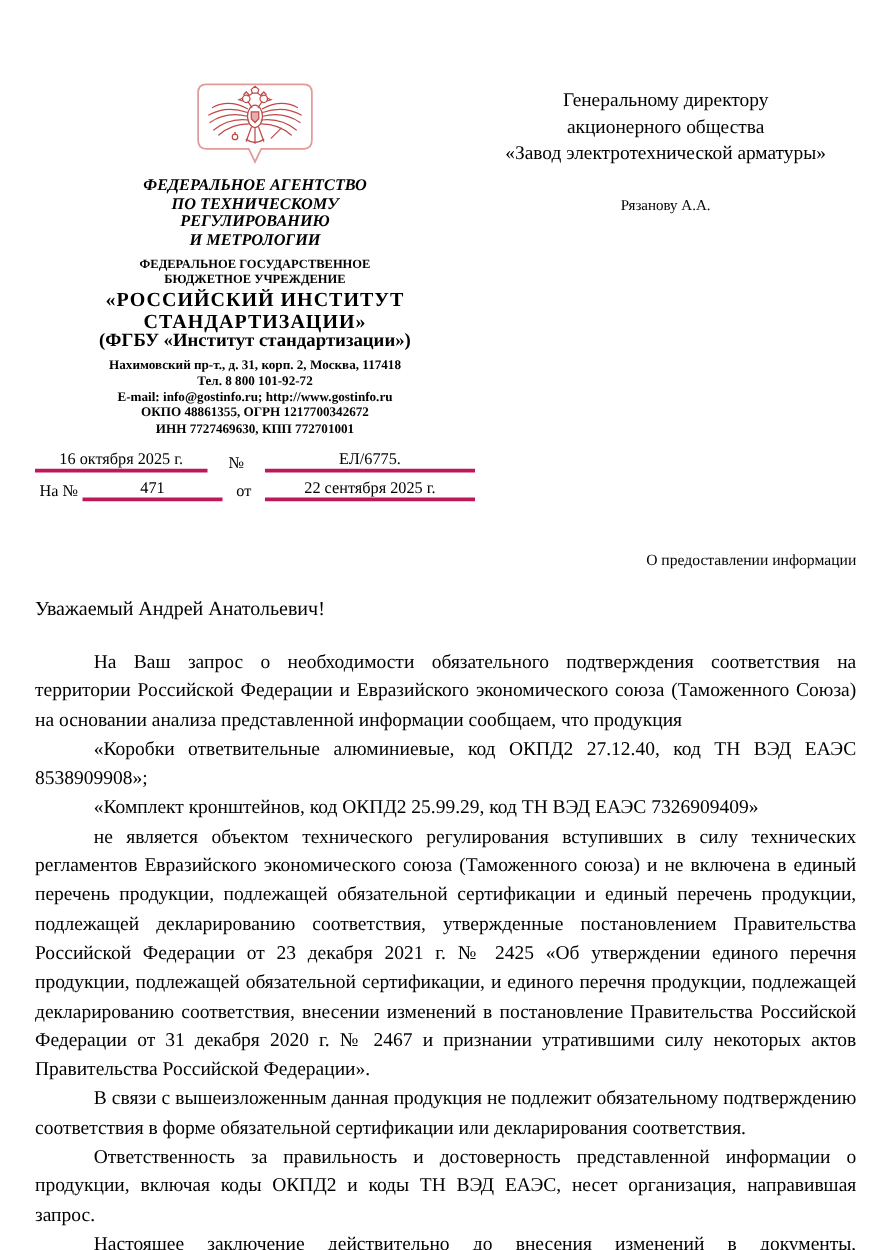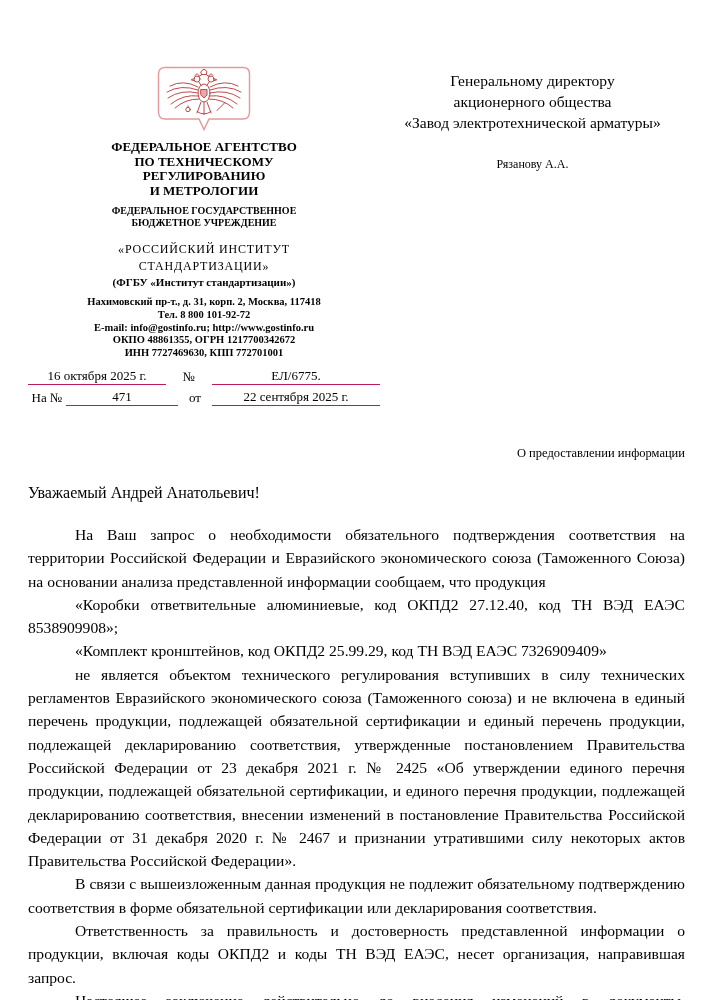--- a/index.html
+++ b/index.html
@@ -16,39 +16,39 @@
   }
   .header { display: flex; }
   .header-left { width: 352px; text-align: center; flex-shrink: 0; }
   .header-right { flex: 1; text-align: center; padding-top: 4px; }
 
   .emblem { display: inline-block; }
   .emblem svg { width: 94px; height: 66px; display: block; }
 
   .agency {
     font-weight: bold; font-size: 13px; line-height: 14.5px;
-    white-space: pre-line; margin-top: 4px;
+    white-space: pre-line; margin-top: 4px; font-style: italic;
   }
   .org-type {
     font-weight: bold; font-size: 10px; line-height: 11.5px;
     white-space: pre-line; margin-top: 7px;
   }
   .inst-name {
-    font-weight: normal; font-size: 12px; line-height: 17px;
-    letter-spacing: 0.8px; white-space: pre-line; margin-top: 13px;
+    font-weight: bold; font-size: 16px; line-height: 17px;
+    letter-spacing: 0.8px; white-space: pre-line; margin-top: 3px;
   }
-  .inst-short { font-weight: bold; font-size: 11px; line-height: 13px; margin-top: 1px; }
+  .inst-short { font-weight: bold; font-size: 15px; line-height: 13px; margin-top: 1px; }
   .contacts {
     font-weight: bold; font-size: 10.5px; line-height: 12.8px;
     white-space: pre-line; margin-top: 7px;
   }
 
   .ref-block { margin-top: 7px; font-size: 13px; }
   .ref-row { display: flex; align-items: flex-end; line-height: 17px; margin-top: 3px; }
-  .ref-cell-u { border-bottom: 1px solid #be185d; text-align: center; }
+  .ref-cell-u { border-bottom: 3px solid #be185d; text-align: center; }
   .ref-label { text-align: center; }
 
   .addressee {
     font-size: 15.5px; line-height: 21px; white-space: pre-line;
   }
   .addressee-name { font-size: 12px; margin-top: 24px; }
 
   .subject { font-size: 12.5px; margin-top: 40px; text-align: right; }
   .salutation { font-size: 16px; margin-top: 23px; }
 

